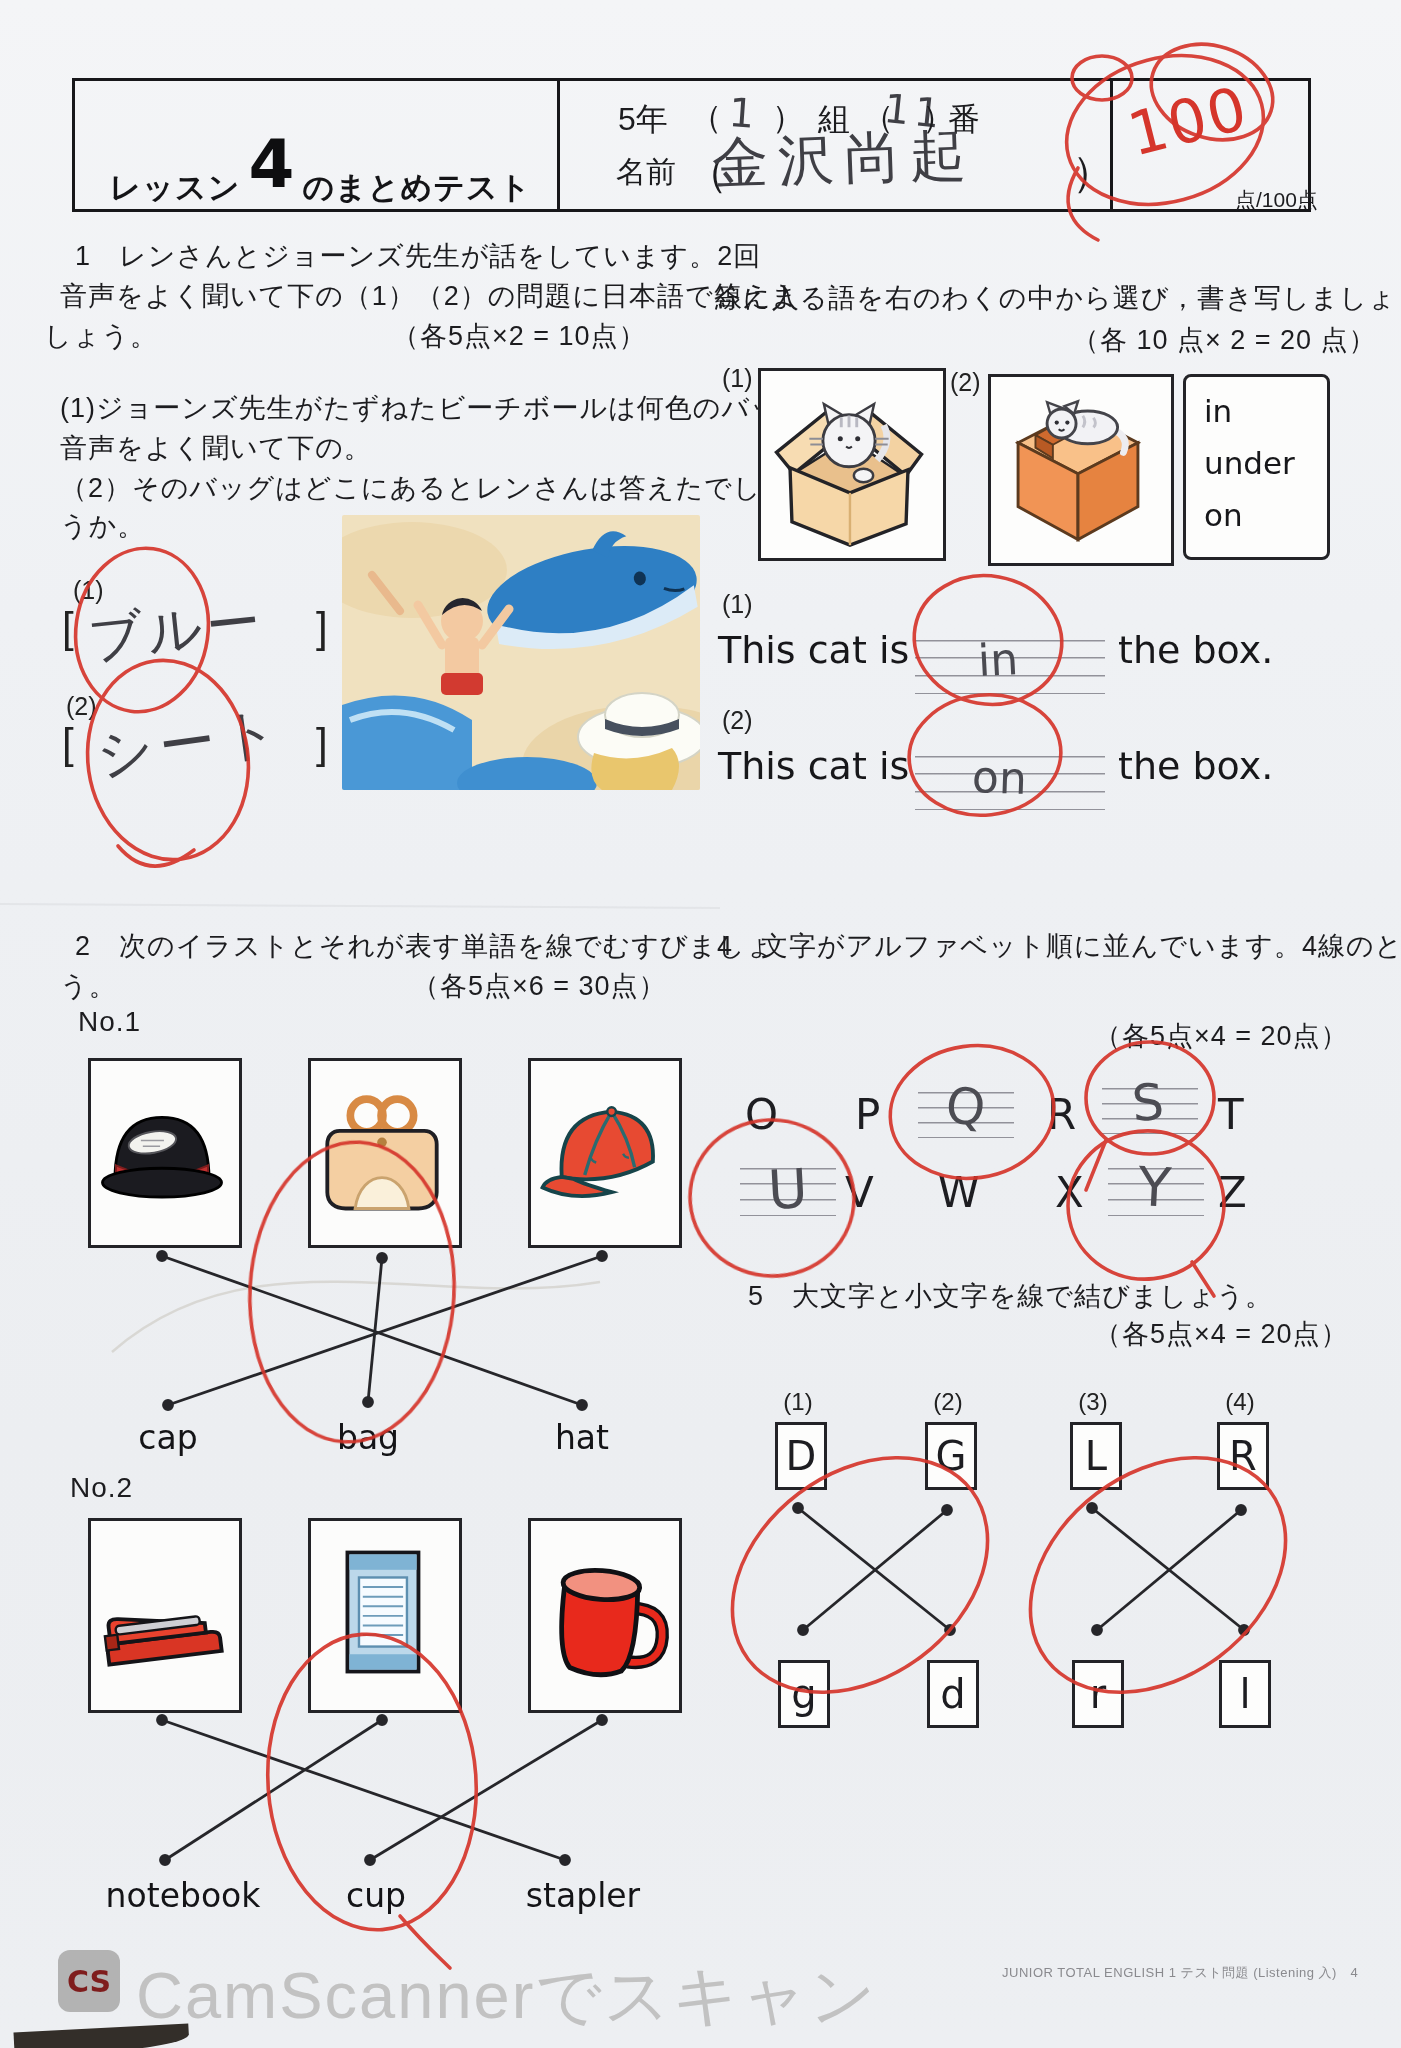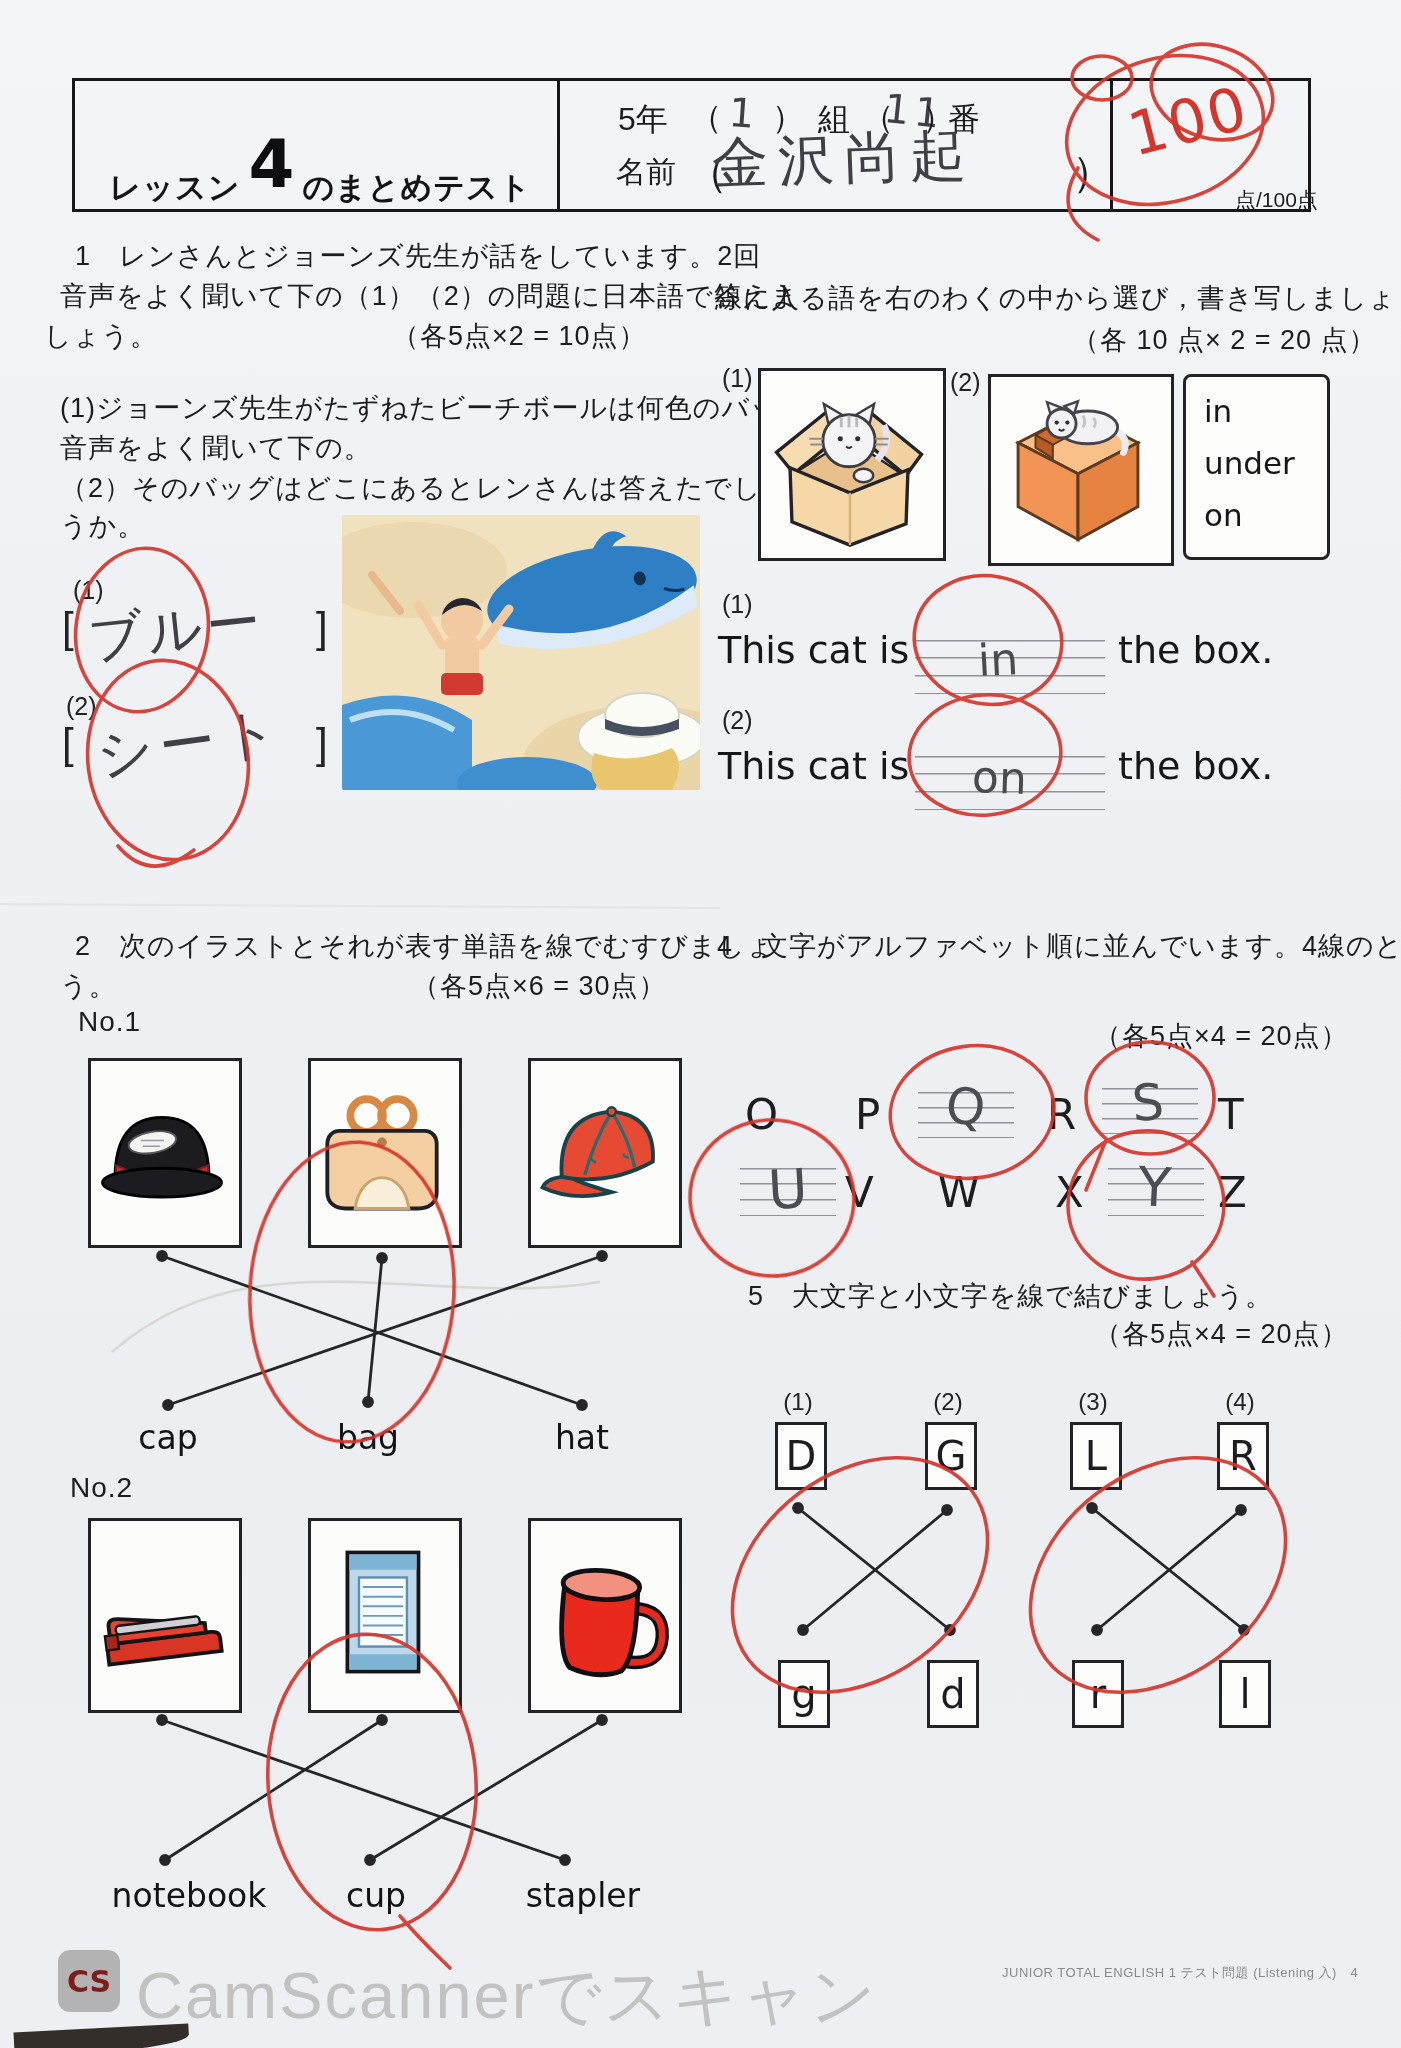--- a/index.html
+++ b/index.html
@@ -251,21 +251,21 @@
     <svg width="142" height="183" viewBox="0 0 148 189">
       <g transform="rotate(4 74 100)">
         <path d="M104 88 q34 -2 34 28 q0 30 -34 28" fill="none" stroke="#101014" stroke-width="14"></path>
         <path d="M104 88 q34 -2 34 28 q0 30 -34 28" fill="none" stroke="#e8291c" stroke-width="7"></path>
         <path d="M33 66 q-4 72 11 88 q30 11 54 0 q15 -16 11 -88 z" fill="#e8291c" stroke="#101014" stroke-width="5"></path>
         <ellipse cx="71" cy="66" rx="40" ry="15" fill="#f29180" stroke="#101014" stroke-width="5"></ellipse>
       </g>
     </svg>
   </div>
 
-  <span class="abs word" style="left:109px;top:1876px;width:160px">notebook</span>
+  <span class="abs word" style="left:103px;top:1876px;width:160px">notebook</span>
   <span class="abs word" style="left:326px;top:1876px;width:100px">cup</span>
   <span class="abs word" style="left:513px;top:1876px;width:140px">stapler</span>
 
   <span class="abs jp" style="left:717px;top:928px">4　文字がアルファベット順に並んでいます。4線のと</span>
   <span class="abs jp" style="left:1094px;top:1018px">（各5点×4 = 20点）</span>
 
   <span class="abs letter" style="left:745px;top:1090px">O</span>
   <span class="abs letter" style="left:855px;top:1090px">P</span>
   <div class="fourline" style="left:918px;top:1092px;width:96px;height:46px"></div>
   <span class="abs hand-letter" style="left:946px;top:1078px;transform:rotate(6deg)">Q</span>

